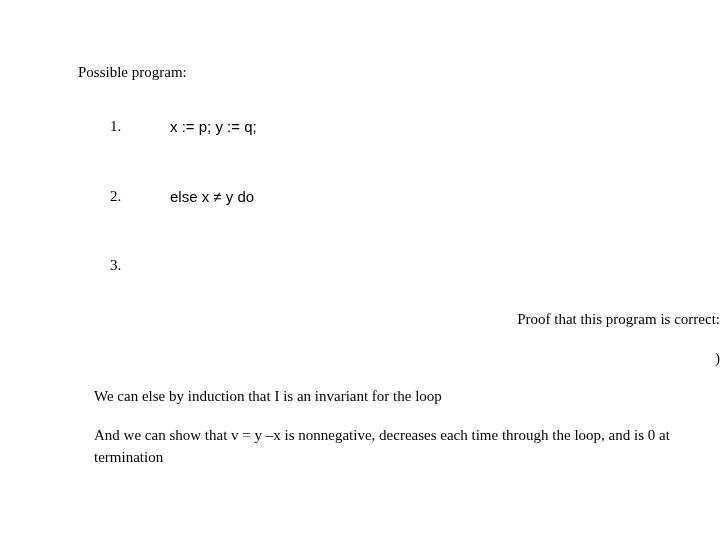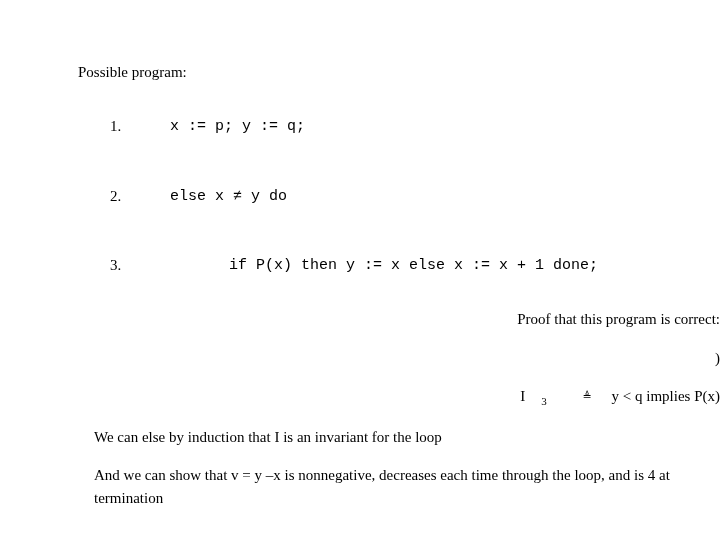--- a/index.html
+++ b/index.html
@@ -38,21 +38,21 @@
       margin-bottom: 2px;
     }
 
     .list-num {
       min-width: 28px;
       font-size: 15px;
     }
 
     .list-content {
       font-size: 15px;
-      font-family: Liberation Mono, monospace;
+      font-family: Liberation Sans, sans-serif;
     }
 
     .list-item-3 .list-content {
       padding-left: 14px;
     }
 
     .proof-section {
       margin-top: 8px;
       text-align: right;
     }
@@ -103,34 +103,30 @@
     <div class="list-item">
       <span class="list-num">1.</span>
       <span class="list-content">x := p; y := q;</span>
     </div>
     <div class="list-item">
       <span class="list-num">2.</span>
       <span class="list-content">else x ≠ y do</span>
     </div>
     <div class="list-item list-item-3">
       <span class="list-num">3.</span>
-      <span class="list-content">&nbsp;&nbsp;&nbsp;&nbsp;&nbsp;if P(x) then y := x else x := x + 1 done;</span>
     </div>
   </div>
 
   <div class="proof-section">
     <p class="proof-title">Proof that this program is correct:</p>
 
 
     <p class="proof-line" style="padding-left: 8px;">)</p>
 
 
-    <p class="proof-line indent2">
-      I<span class="subscript">3</span> <span style="font-size:11px; position:relative; top:-1px;">≜</span> y &lt; q implies P(x)
-    </p>
   </div>
 
   <div class="conclusion-section">
     <p class="conclusion-line">We can else by induction that I is an invariant for the loop</p>
-    <p class="conclusion-line">And we can show that v = y –x is nonnegative, decreases each time through the loop, and is 4 at termination</p>
+    <p class="conclusion-line">And we can show that v = y –x is nonnegative, decreases each time through the loop, and is 0 at termination</p>
   </div>
 
 </div>
 
 </body></html>

